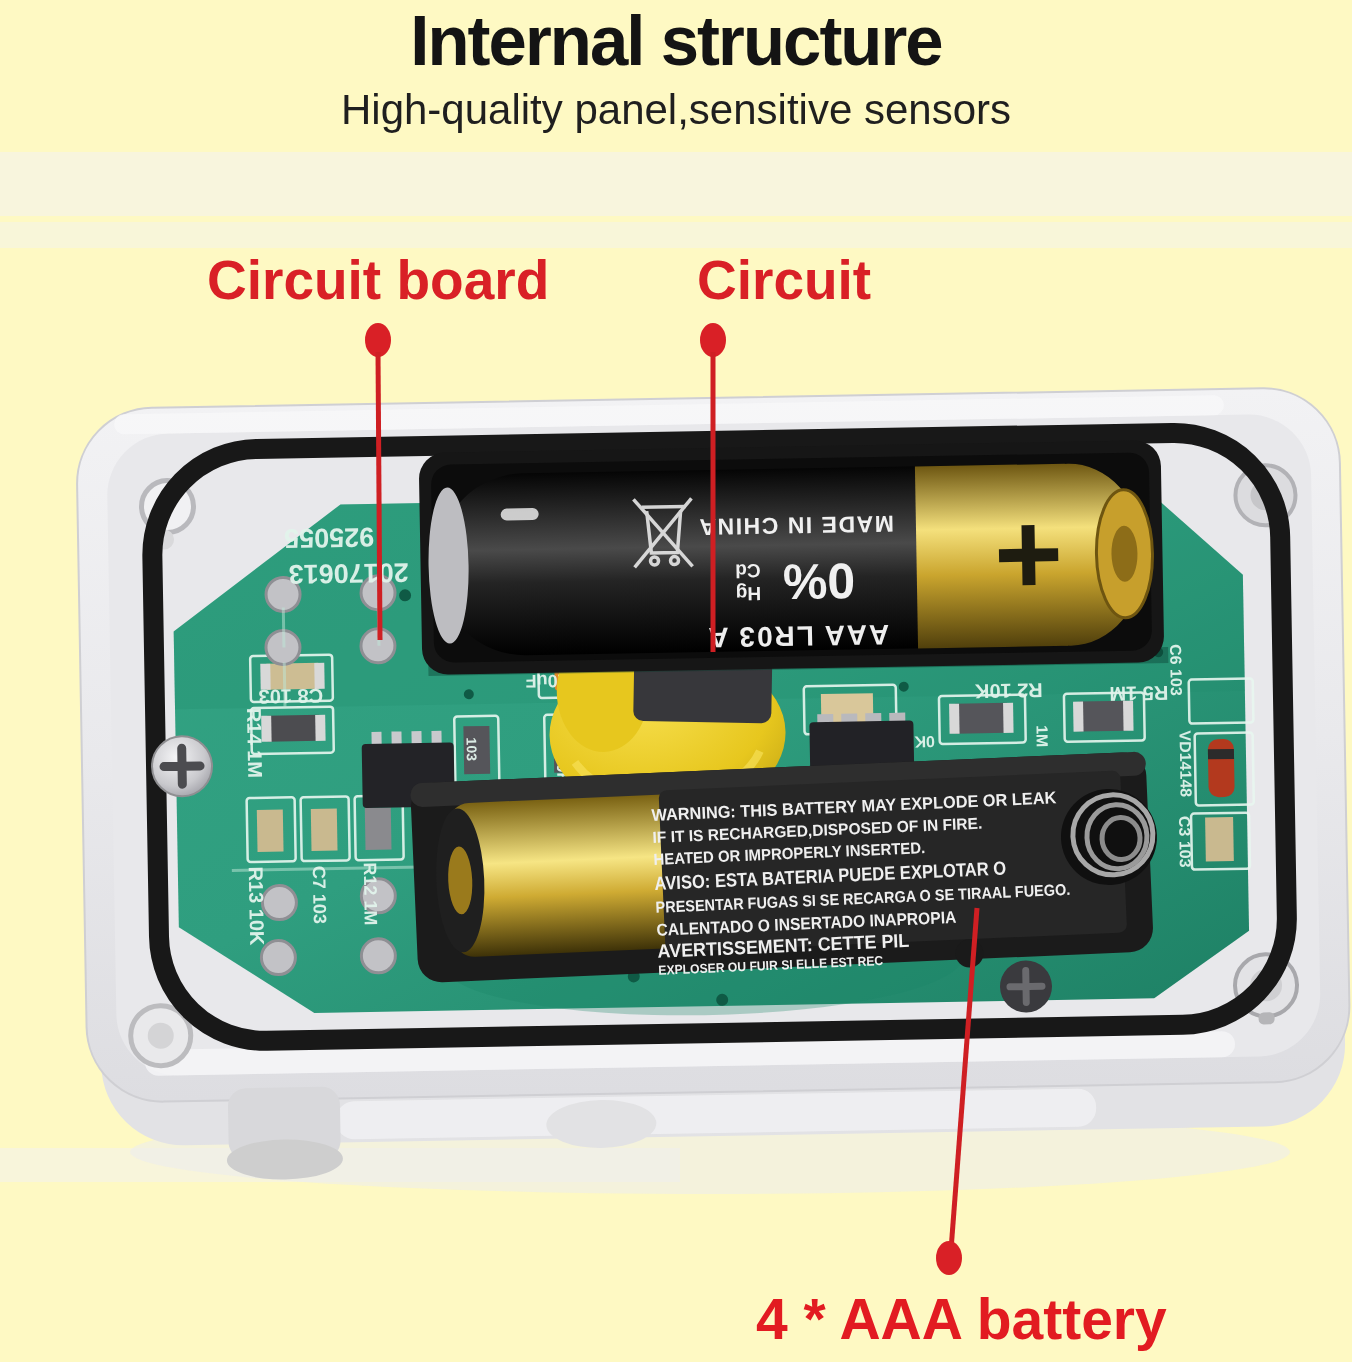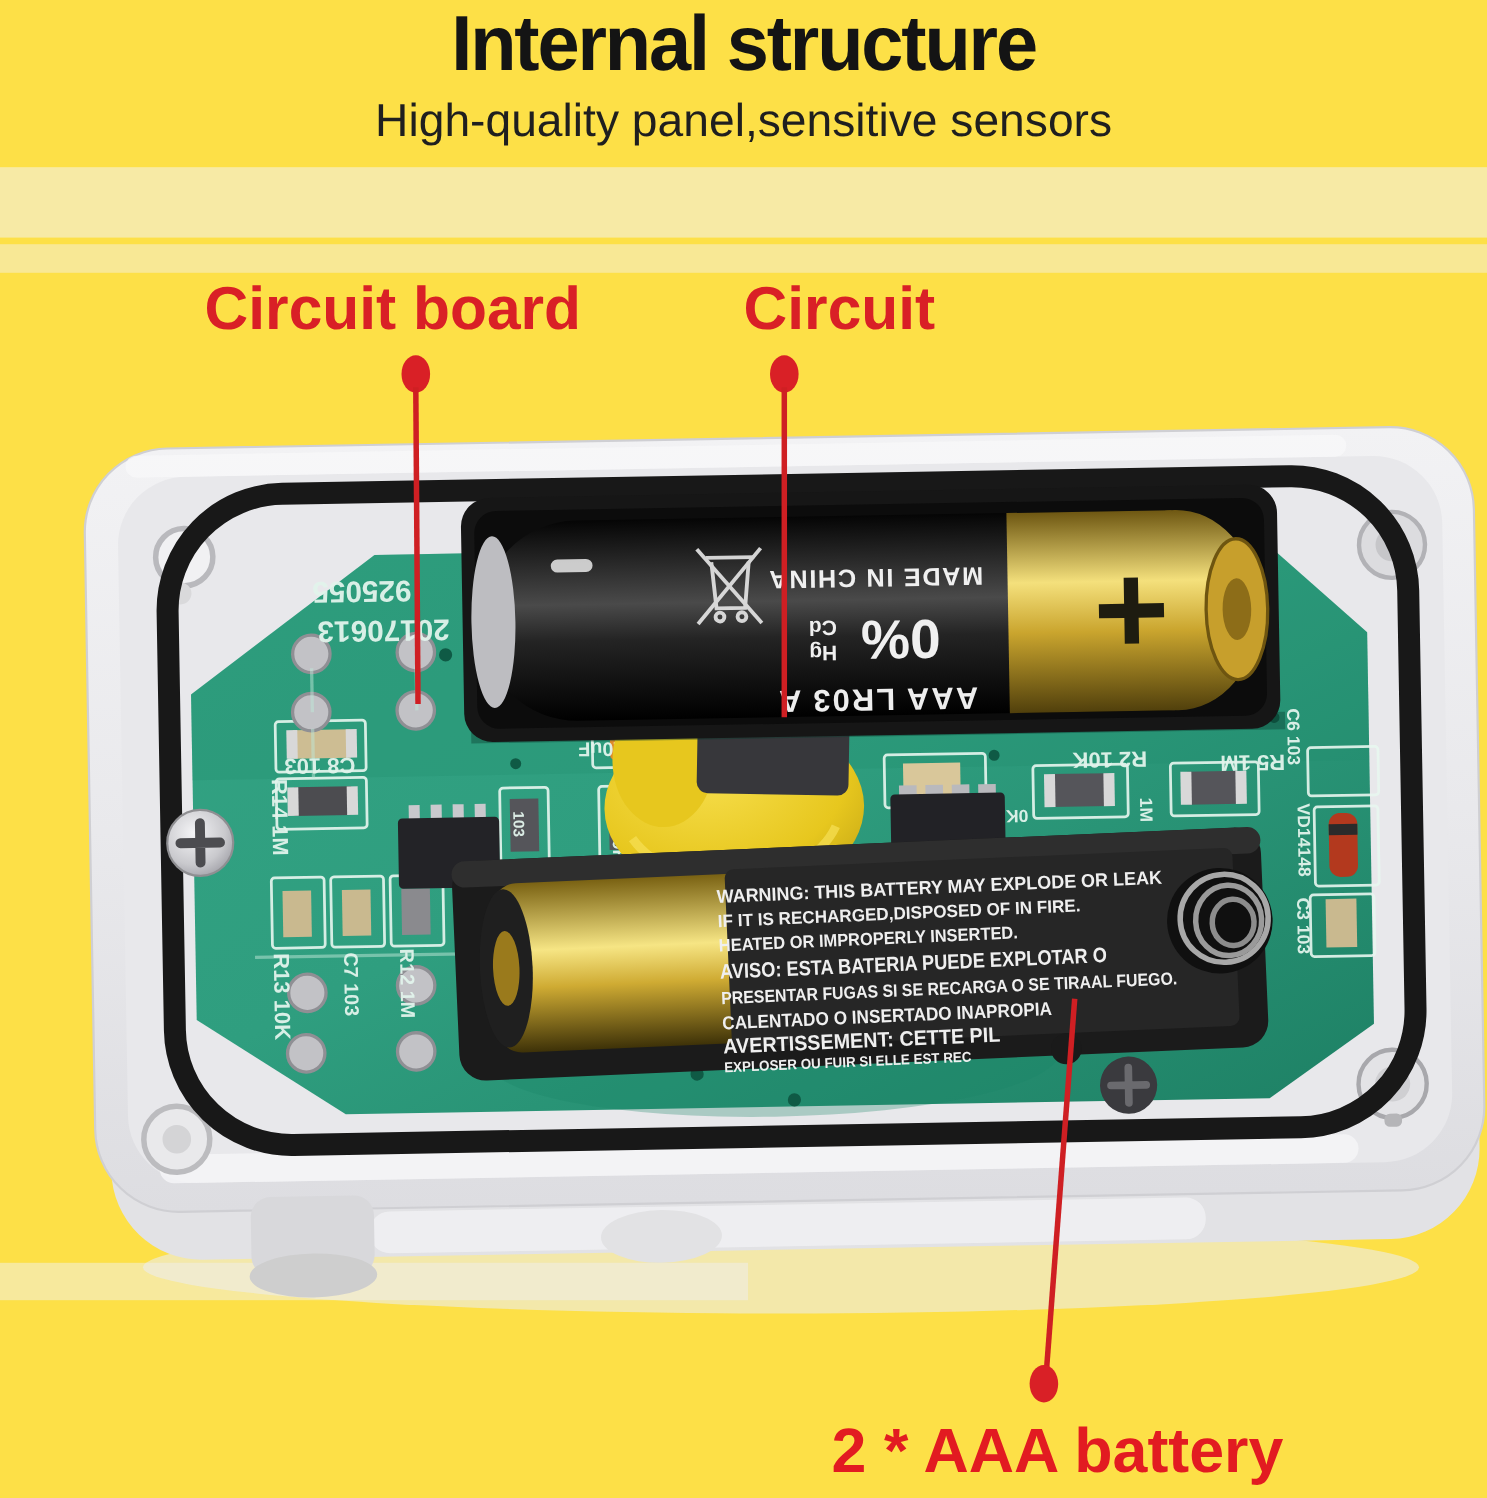--- a/index.html
+++ b/index.html
@@ -1,23 +1,23 @@
 <!DOCTYPE html>
 <html><head>
 <meta charset="utf-8">
 <style>
   html,body{margin:0;padding:0;background:#fff;}
-  .canvas{position:relative;width:1352px;height:1362px;background:#fde047;overflow:hidden;
+  .canvas{position:relative;width:1352px;height:1362px;background:#fef9c3;overflow:hidden;
           font-family:"Liberation Sans", sans-serif;}
   .bgband{position:absolute;left:0;width:100%;background:#f2f2f3;}
   .title{position:absolute;left:0;right:0;top:0px;text-align:center;font-size:71px;font-weight:700;
          color:#141414;letter-spacing:-2px;transform:scaleX(.97);white-space:nowrap;}
   .subtitle{position:absolute;left:0;right:0;top:86px;text-align:center;font-size:42px;font-weight:400;
             color:#1f1f1f;letter-spacing:0px;white-space:nowrap;}
-  .redlabel{position:absolute;font-size:55px;font-weight:700;color:#d92026;white-space:nowrap;}
+  .redlabel{position:absolute;font-size:55px;font-weight:700;color:#d92026;white-space:nowrap;margin-left:21px;}
   .lbl-circuit{left:186px;top:248px;}
   .lbl-inductor{left:676px;top:248px;}
   .shipnote{position:absolute;left:2px;top:1210px;font-family:"Liberation Serif", serif;font-weight:700;
             font-size:47px;color:#e21b21;white-space:nowrap;}
   .batcount{position:absolute;left:756px;top:1286px;font-size:57px;font-weight:700;color:#e21b21;white-space:nowrap;}
   svg text{font-family:"Liberation Sans", sans-serif;}
   .silk{fill:#e2f4ec;opacity:.95;font-weight:700;}
   .warn{fill:#efefef;font-weight:700;}
 </style>
 </head>
@@ -314,15 +314,15 @@
     <g>
       <ellipse cx="378" cy="340" rx="13" ry="17" fill="#d92026"></ellipse>
       <line x1="378" y1="352" x2="380" y2="640" stroke="#cf1f23" stroke-width="5"></line>
       <ellipse cx="713" cy="340" rx="13" ry="17" fill="#d92026"></ellipse>
       <line x1="713" y1="352" x2="713" y2="652" stroke="#cf1f23" stroke-width="5"></line>
       <line x1="977" y1="908" x2="951" y2="1250" stroke="#cf1f23" stroke-width="5"></line>
       <ellipse cx="949" cy="1258" rx="13" ry="17" fill="#d92026"></ellipse>
     </g>
   </svg>
 
-  <div class="batcount">2 * AAA battery</div>
+  <div class="batcount">4 * AAA battery</div>
 
 </div>
 
 </body></html>

